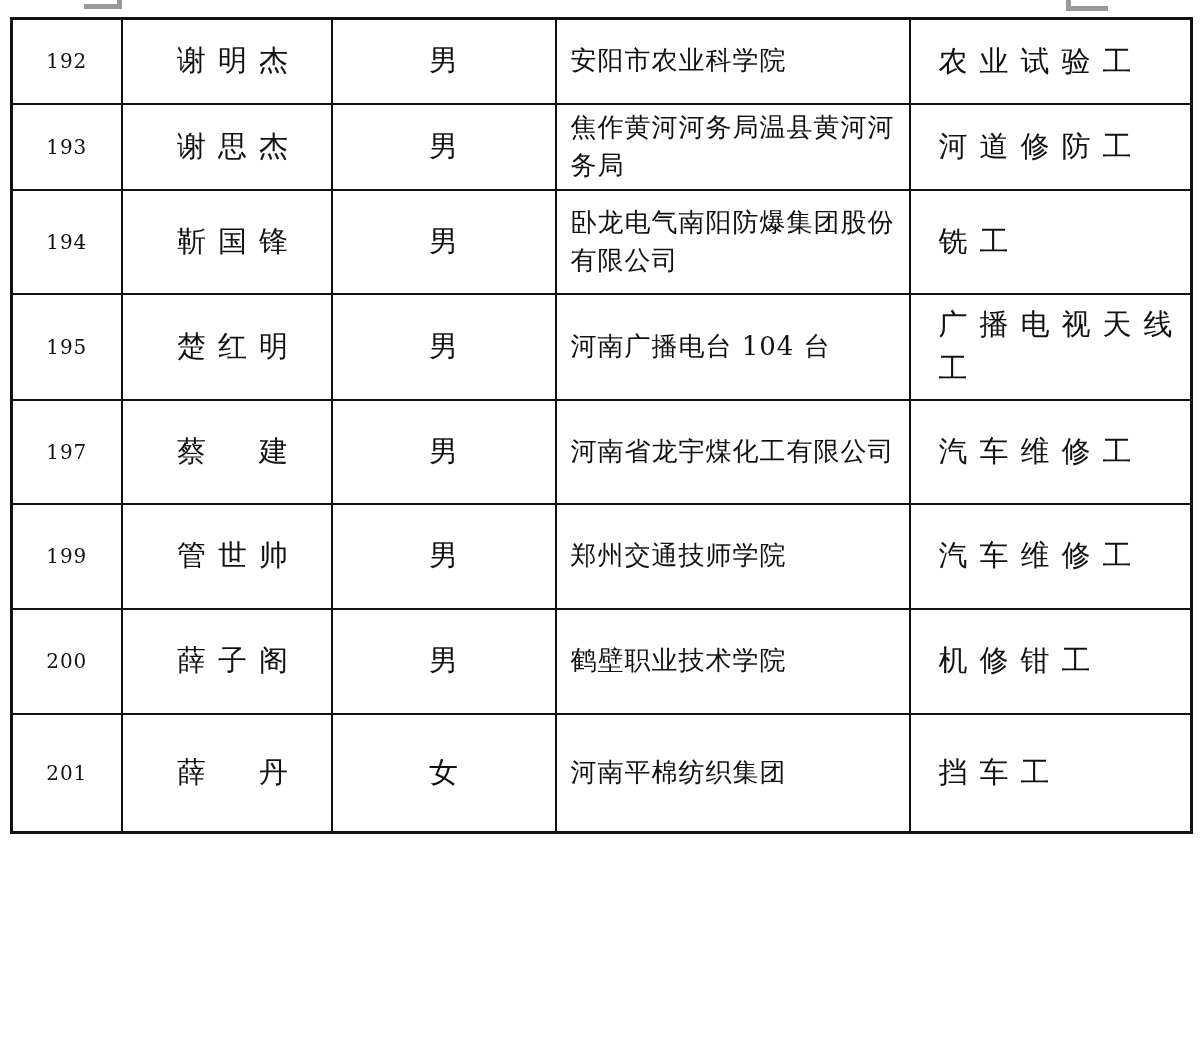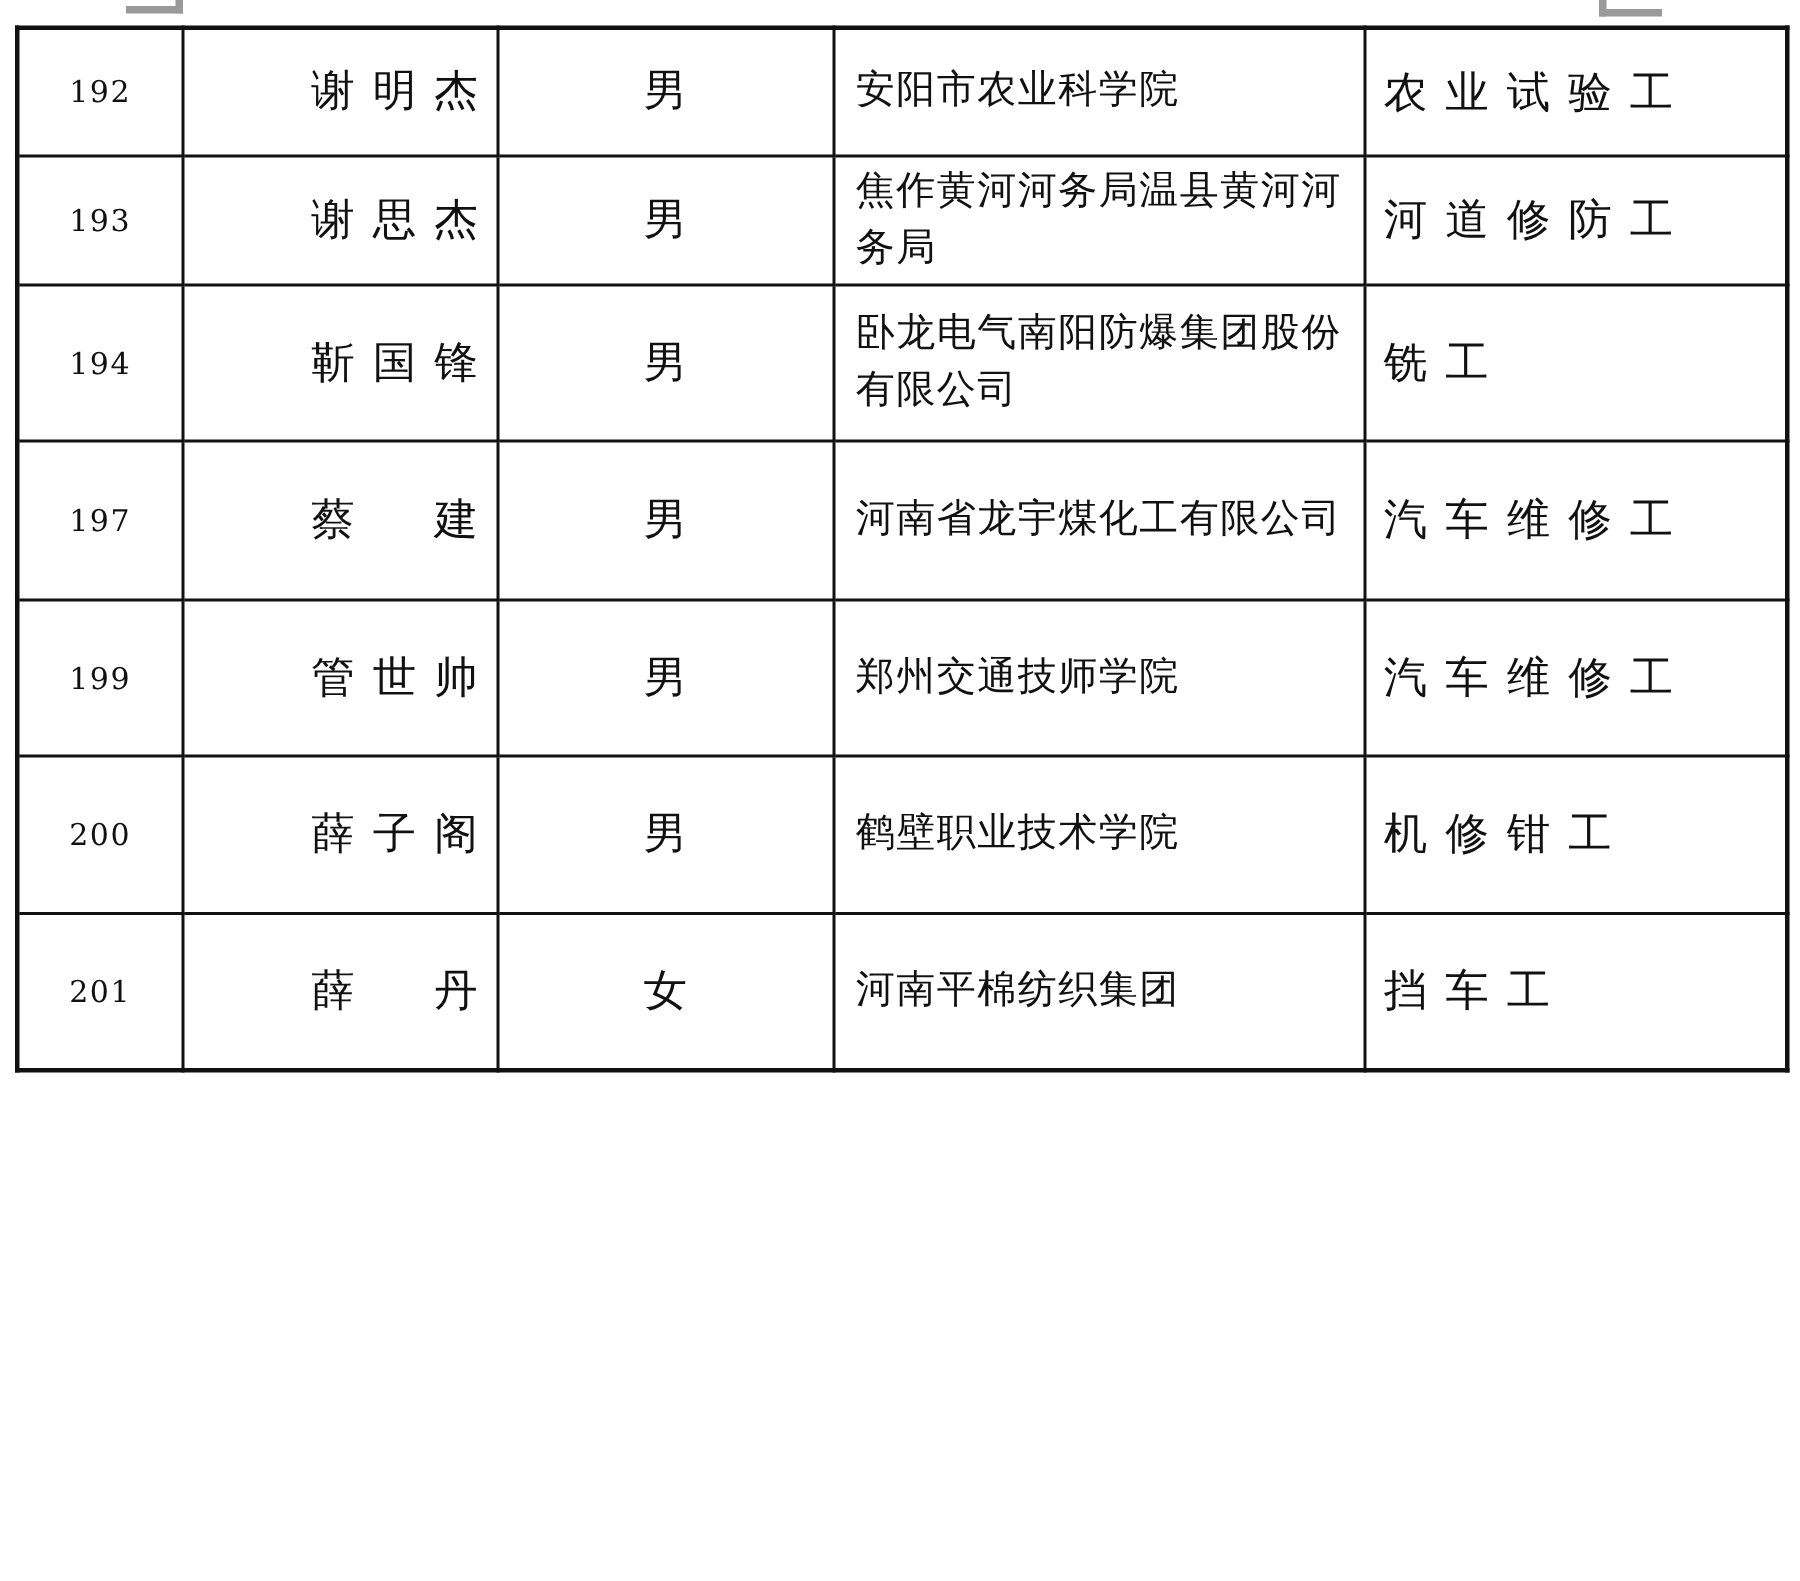--- a/index.html
+++ b/index.html
@@ -52,21 +52,21 @@
   tr:nth-child(8){height:119px;}
   tr:nth-child(9){height:105px;}
   tr:nth-child(10){height:93px;}
 
   td.c-num{
     text-align:center;
     font-size:20px;
     letter-spacing:1px;
   }
   td.c-name{
-    text-align:right;
+    text-align:center;
     font-size:29px;
     letter-spacing:12px;
     text-indent:12px; 
     white-space:nowrap;
     padding-left:12px;
   }
   td.c-gender{
     text-align:center;
     font-size:29px;
   }
@@ -74,21 +74,21 @@
     font-size:26px;
     letter-spacing:1px;
     padding-left:14px;
     padding-right:12px;
     line-height:1.45;
     word-break:break-all;
   }
   td.c-job{
     font-size:29px;
     letter-spacing:12px;
-    padding-left:12px;
+    padding-left:28px;
     padding-right:0;
     line-height:1.5;
     word-break:break-all;
   }
 </style>
 </head>
 <body>
 
 <div class="screen">
 
@@ -126,20 +126,27 @@
     <td class="c-job">河道修防工</td>
   </tr>
         <tr>
     <td class="c-num">194</td>
     <td class="c-name">靳国锋</td>
     <td class="c-gender">男</td>
     <td class="c-org">卧龙电气南阳防爆集团股份有限公司</td>
     <td class="c-job">铣工</td>
   </tr>
         <tr>
+    <td class="c-num">195</td>
+    <td class="c-name">楚红明</td>
+    <td class="c-gender">男</td>
+    <td class="c-org">河南广播电台 104 台</td>
+    <td class="c-job">广播电视天线工</td>
+  </tr>
+        <tr>
     <td class="c-num">197</td>
     <td class="c-name">蔡　建</td>
     <td class="c-gender">男</td>
     <td class="c-org">河南省龙宇煤化工有限公司</td>
     <td class="c-job">汽车维修工</td>
   </tr>
         <tr>
     <td class="c-num">199</td>
     <td class="c-name">管世帅</td>
     <td class="c-gender">男</td>

